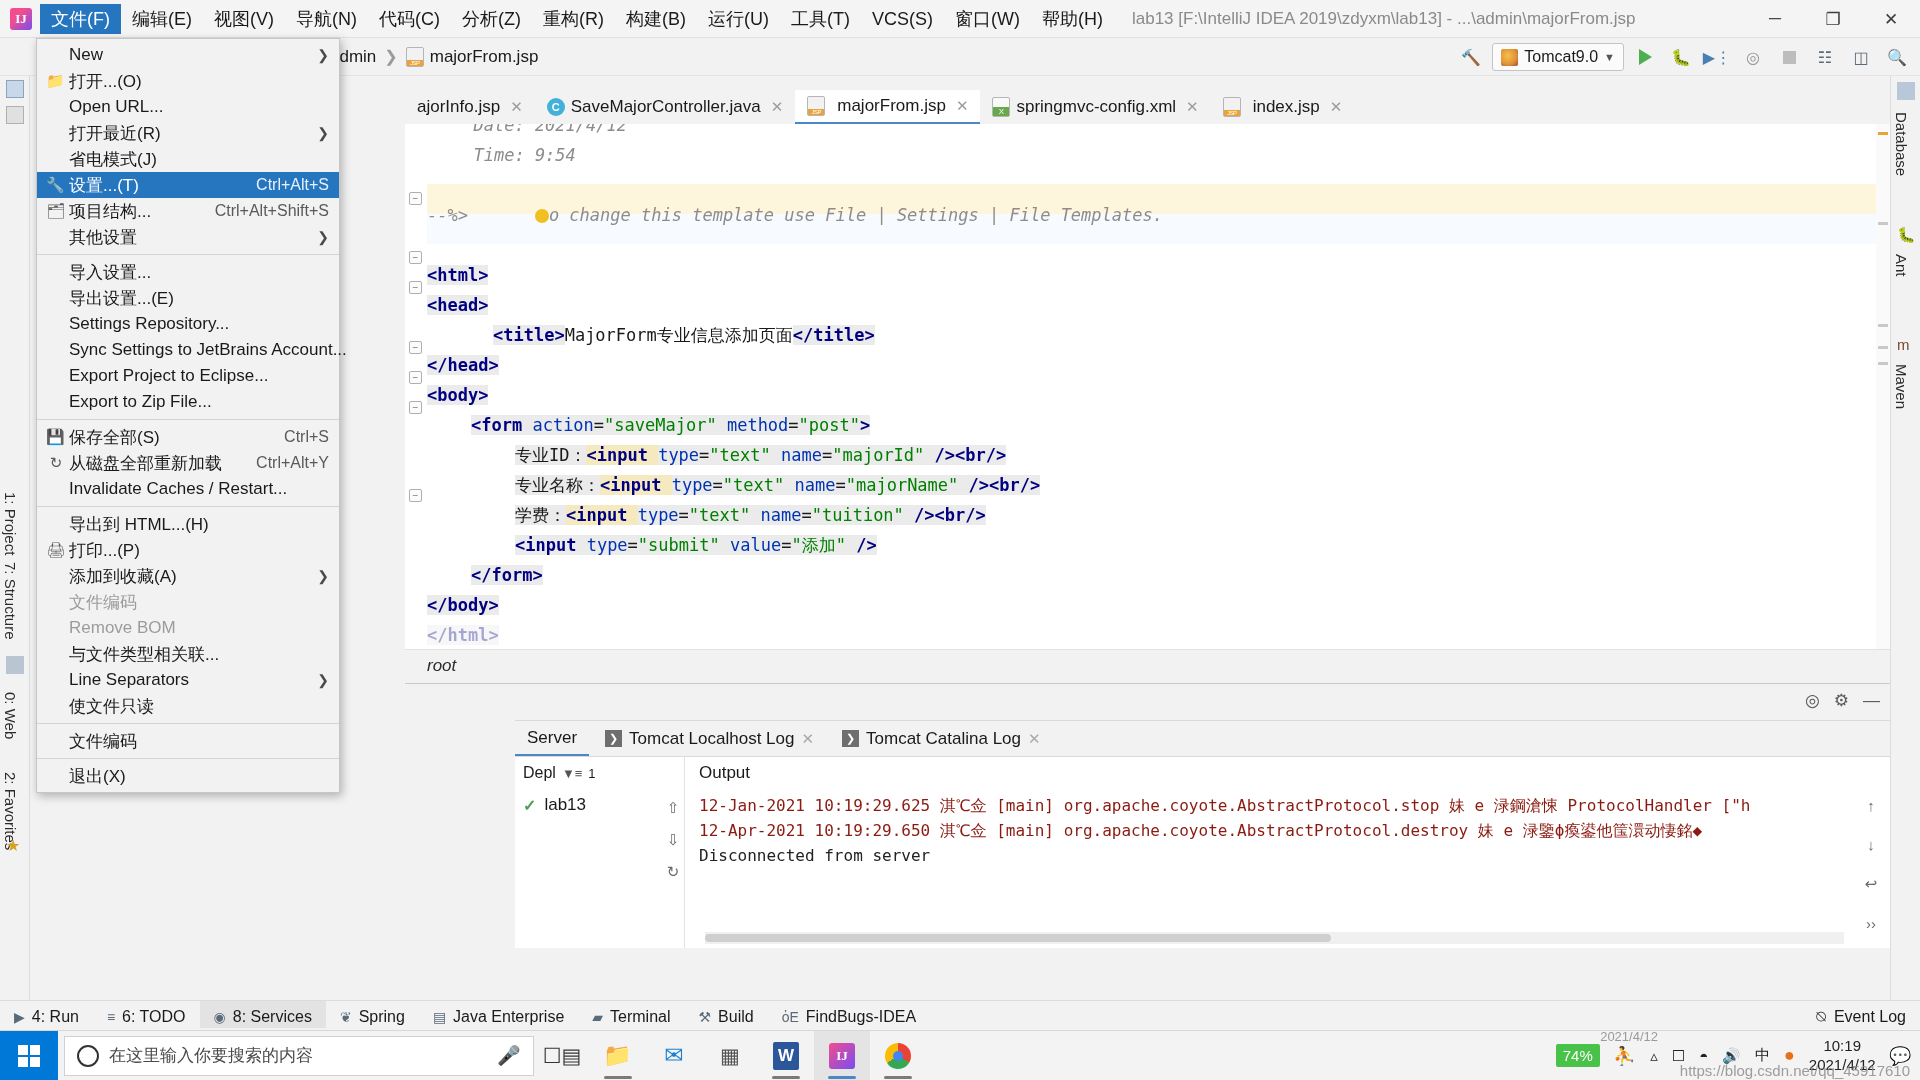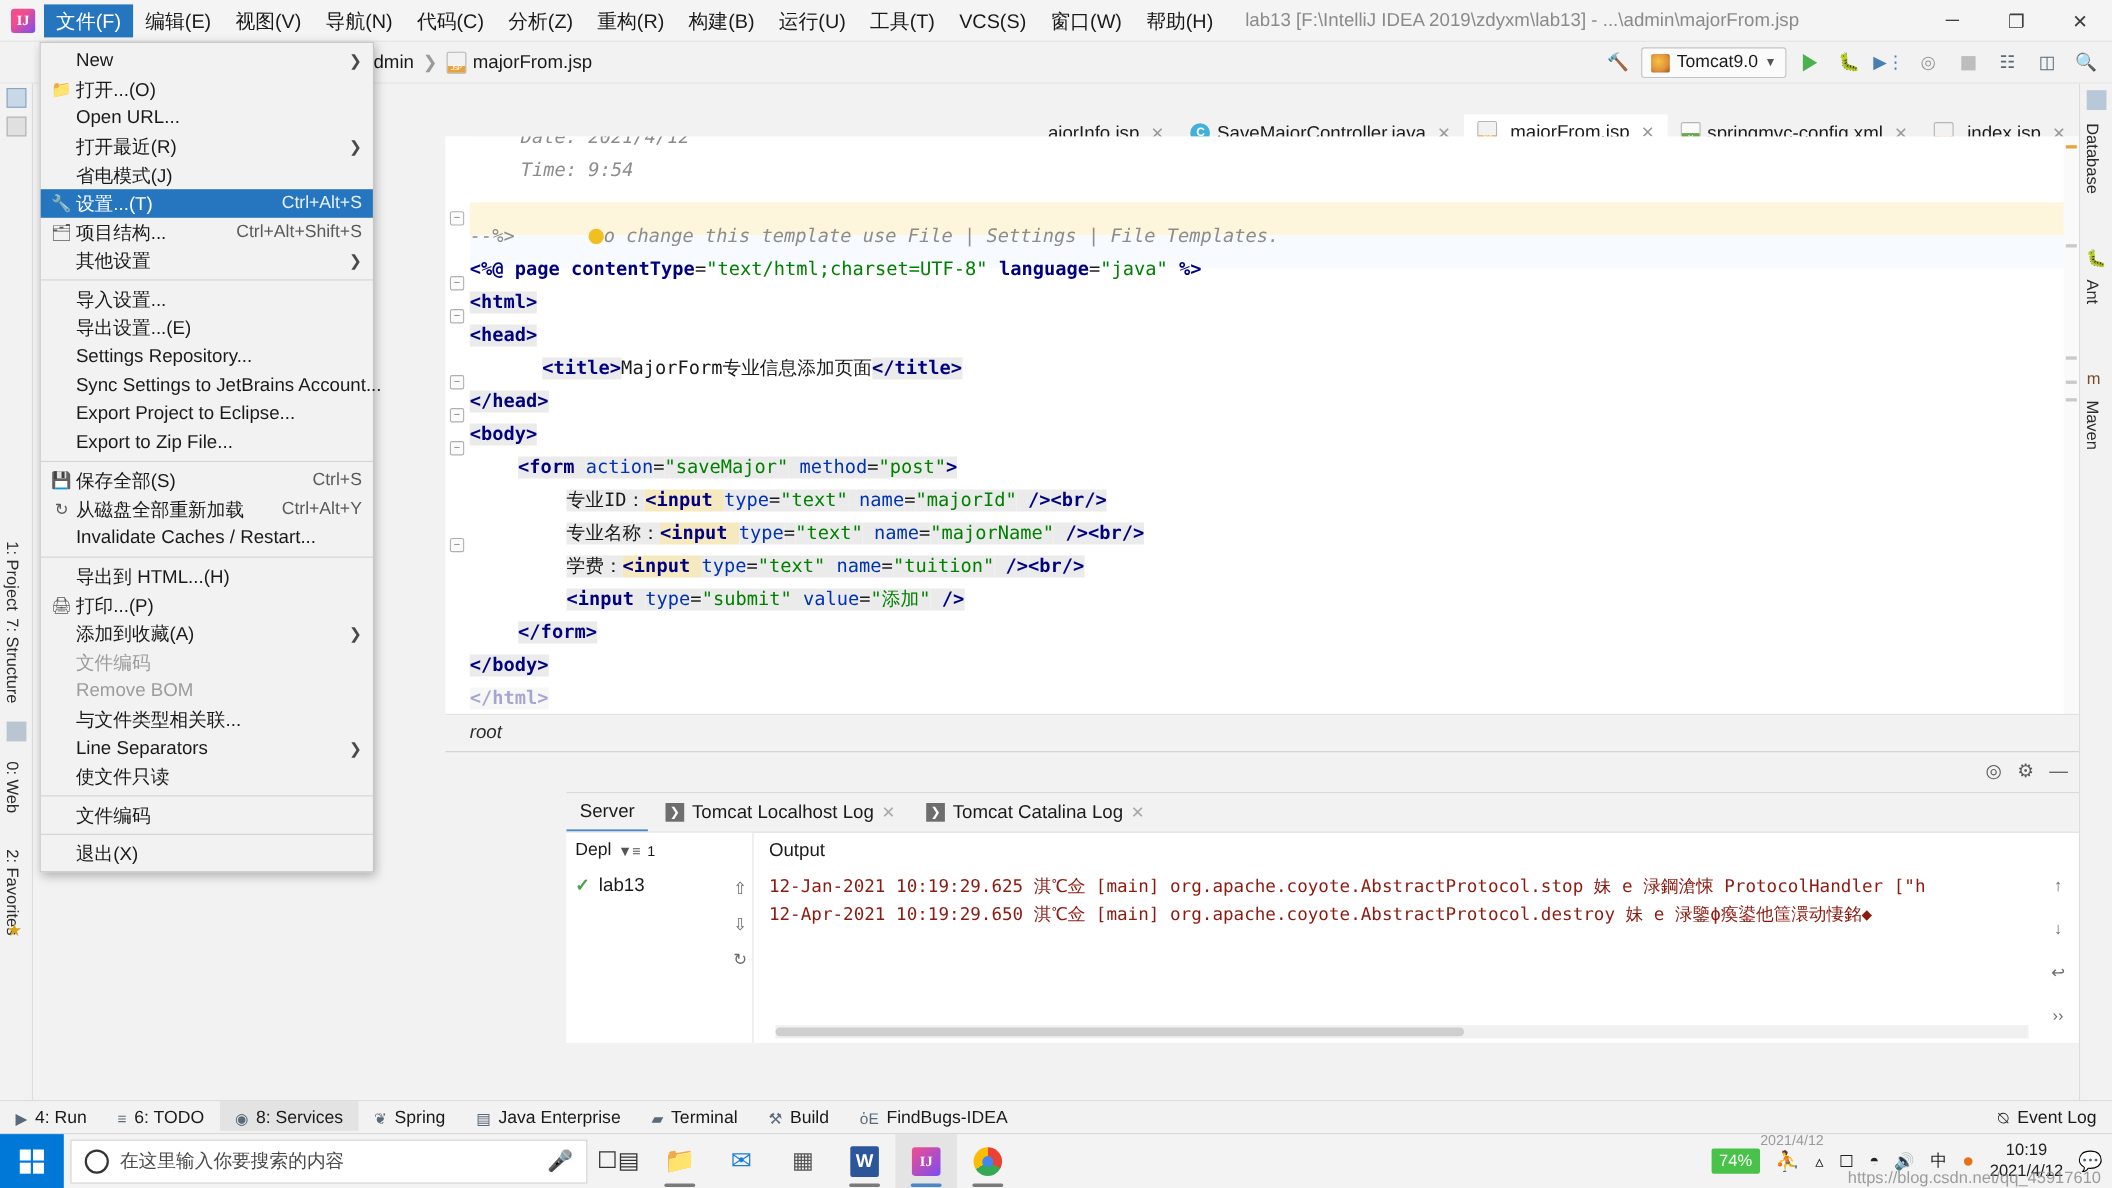--- a/index.html
+++ b/index.html
@@ -82,22 +82,22 @@
   }
   .strip-ico { position: absolute; left: 6px; width: 18px; height: 18px; }
 
   .rightstrip {
     position: absolute; right: 0; top: 76px; width: 30px; bottom: 70px;
     background: #f2f2f2; border-left: 1px solid #dcdcdc;
   }
 
   
   .tabs {
-    position: absolute; left: 405px; top: 98px; right: 30px; height: 40px;
-    background: #f2f2f2; display: flex; align-items: flex-end; overflow: hidden; justify-content: flex-end;
+    position: absolute; left: 405px; top: 84px; right: 30px; height: 40px;
+    background: #f2f2f2; display: flex; align-items: flex-end; overflow: hidden;
   }
   .tab {
     height: 34px; display: flex; align-items: center; gap: 6px;
     padding: 0 12px; font-size: 17px; color: #1a1a1a; white-space: nowrap;
     background: transparent;
   }
   .tab.active { background: #ffffff; border-bottom: 2px solid #4a86c8; }
   .tab .x { color: #9b9b9b; font-size: 15px; margin-left: 4px; }
   .cls-badge { width: 18px; height: 18px; border-radius: 50%;
     background: #41b1d9; color: #fff; font-size: 11px; display: flex;
@@ -396,21 +396,20 @@
     </div>
 
     <div class="codearea">
       <div class="cl cmt" style="top:-14px;left:26px;">  Date: 2021/4/12</div>
       <div class="cl cmt" style="top:16px;left:26px;">  Time: 9:54</div>
       <div class="cl" style="top:46px;left:26px;">
         <span class="bulb"></span><span class="cmt">o change this template use File | Settings | File Templates.</span>
       </div>
       <div class="cl cmt" style="top:76px;left:0px;">--%&gt;</div>
 
-      <div class="cl" style="top:106px;left:0px;"><span class="jsp">&lt;%@ </span><span class="tagname">page contentType</span><span class="plain">=</span><span class="str">"text/html;charset=UTF-8"</span><span class="tagname"> language</span><span class="plain">=</span><span class="str">"java"</span><span class="jsp"> %&gt;</span></div>
 
       <div class="cl" style="top:136px;left:0px;"><span class="tagname tagbg">&lt;html&gt;</span></div>
       <div class="cl" style="top:166px;left:0px;"><span class="tagname tagbg">&lt;head&gt;</span></div>
       <div class="cl" style="top:196px;left:66px;"><span class="tagname tagbg">&lt;title&gt;</span><span class="plain">MajorForm专业信息添加页面</span><span class="tagname tagbg">&lt;/title&gt;</span></div>
       <div class="cl" style="top:226px;left:0px;"><span class="tagname tagbg">&lt;/head&gt;</span></div>
       <div class="cl" style="top:256px;left:0px;"><span class="tagname tagbg">&lt;body&gt;</span></div>
 
       <div class="cl" style="top:286px;left:44px;"><span class="tagname tagbg">&lt;form </span><span class="attr tagbg">action</span><span class="plain tagbg">=</span><span class="str tagbg">"saveMajor"</span><span class="attr tagbg"> method</span><span class="plain tagbg">=</span><span class="str tagbg">"post"</span><span class="tagname tagbg">&gt;</span></div>
 
       <div class="cl" style="top:316px;left:88px;"><span class="plain tagbg">专业ID：</span><span class="tagname inputbg">&lt;input </span><span class="attr tagbg">type</span><span class="plain tagbg">=</span><span class="str tagbg">"text"</span><span class="attr tagbg"> name</span><span class="plain tagbg">=</span><span class="str tagbg">"majorId"</span><span class="tagname tagbg"> /&gt;</span><span class="tagname tagbg">&lt;br/&gt;</span></div>
@@ -478,21 +477,21 @@
       </div>
 
       <div class="outhead">Output</div>
 
       <div class="con-gutter">
         <span>⇧</span>
         <span>⇩</span>
         <span>↻</span>
       </div>
 
-      <div class="console" id="console"><div style="color: rgb(139, 26, 16);">12-Jan-2021 10:19:29.625 淇℃佥 [main] org.apache.coyote.AbstractProtocol.stop 妹 e 渌鋼滄悚 ProtocolHandler ["h</div><div style="color: rgb(139, 26, 16);">12-Apr-2021 10:19:29.650 淇℃佥 [main] org.apache.coyote.AbstractProtocol.destroy 妹 e 渌鑒ϕ瘓鍙他筺澴动悽銘◆</div></div>
+      <div class="console" id="console"><div style="color: rgb(139, 26, 16);">12-Jan-2021 10:19:29.625 淇℃佥 [main] org.apache.coyote.AbstractProtocol.stop 妹 e 渌鋼滄悚 ProtocolHandler ["h</div><div style="color: rgb(139, 26, 16);">12-Apr-2021 10:19:29.650 淇℃佥 [main] org.apache.coyote.AbstractProtocol.destroy 妹 e 渌鑒ϕ瘓鍙他筺澴动悽銘◆</div><div style="color: rgb(34, 34, 34);">Disconnected from server</div></div>
 
       <div class="con-right">
         <span>↑</span>
         <span>↓</span>
         <span>↩</span>
         <span>››</span>
       </div>
 
       <div class="hscroll">
         <div class="thumb"></div>

